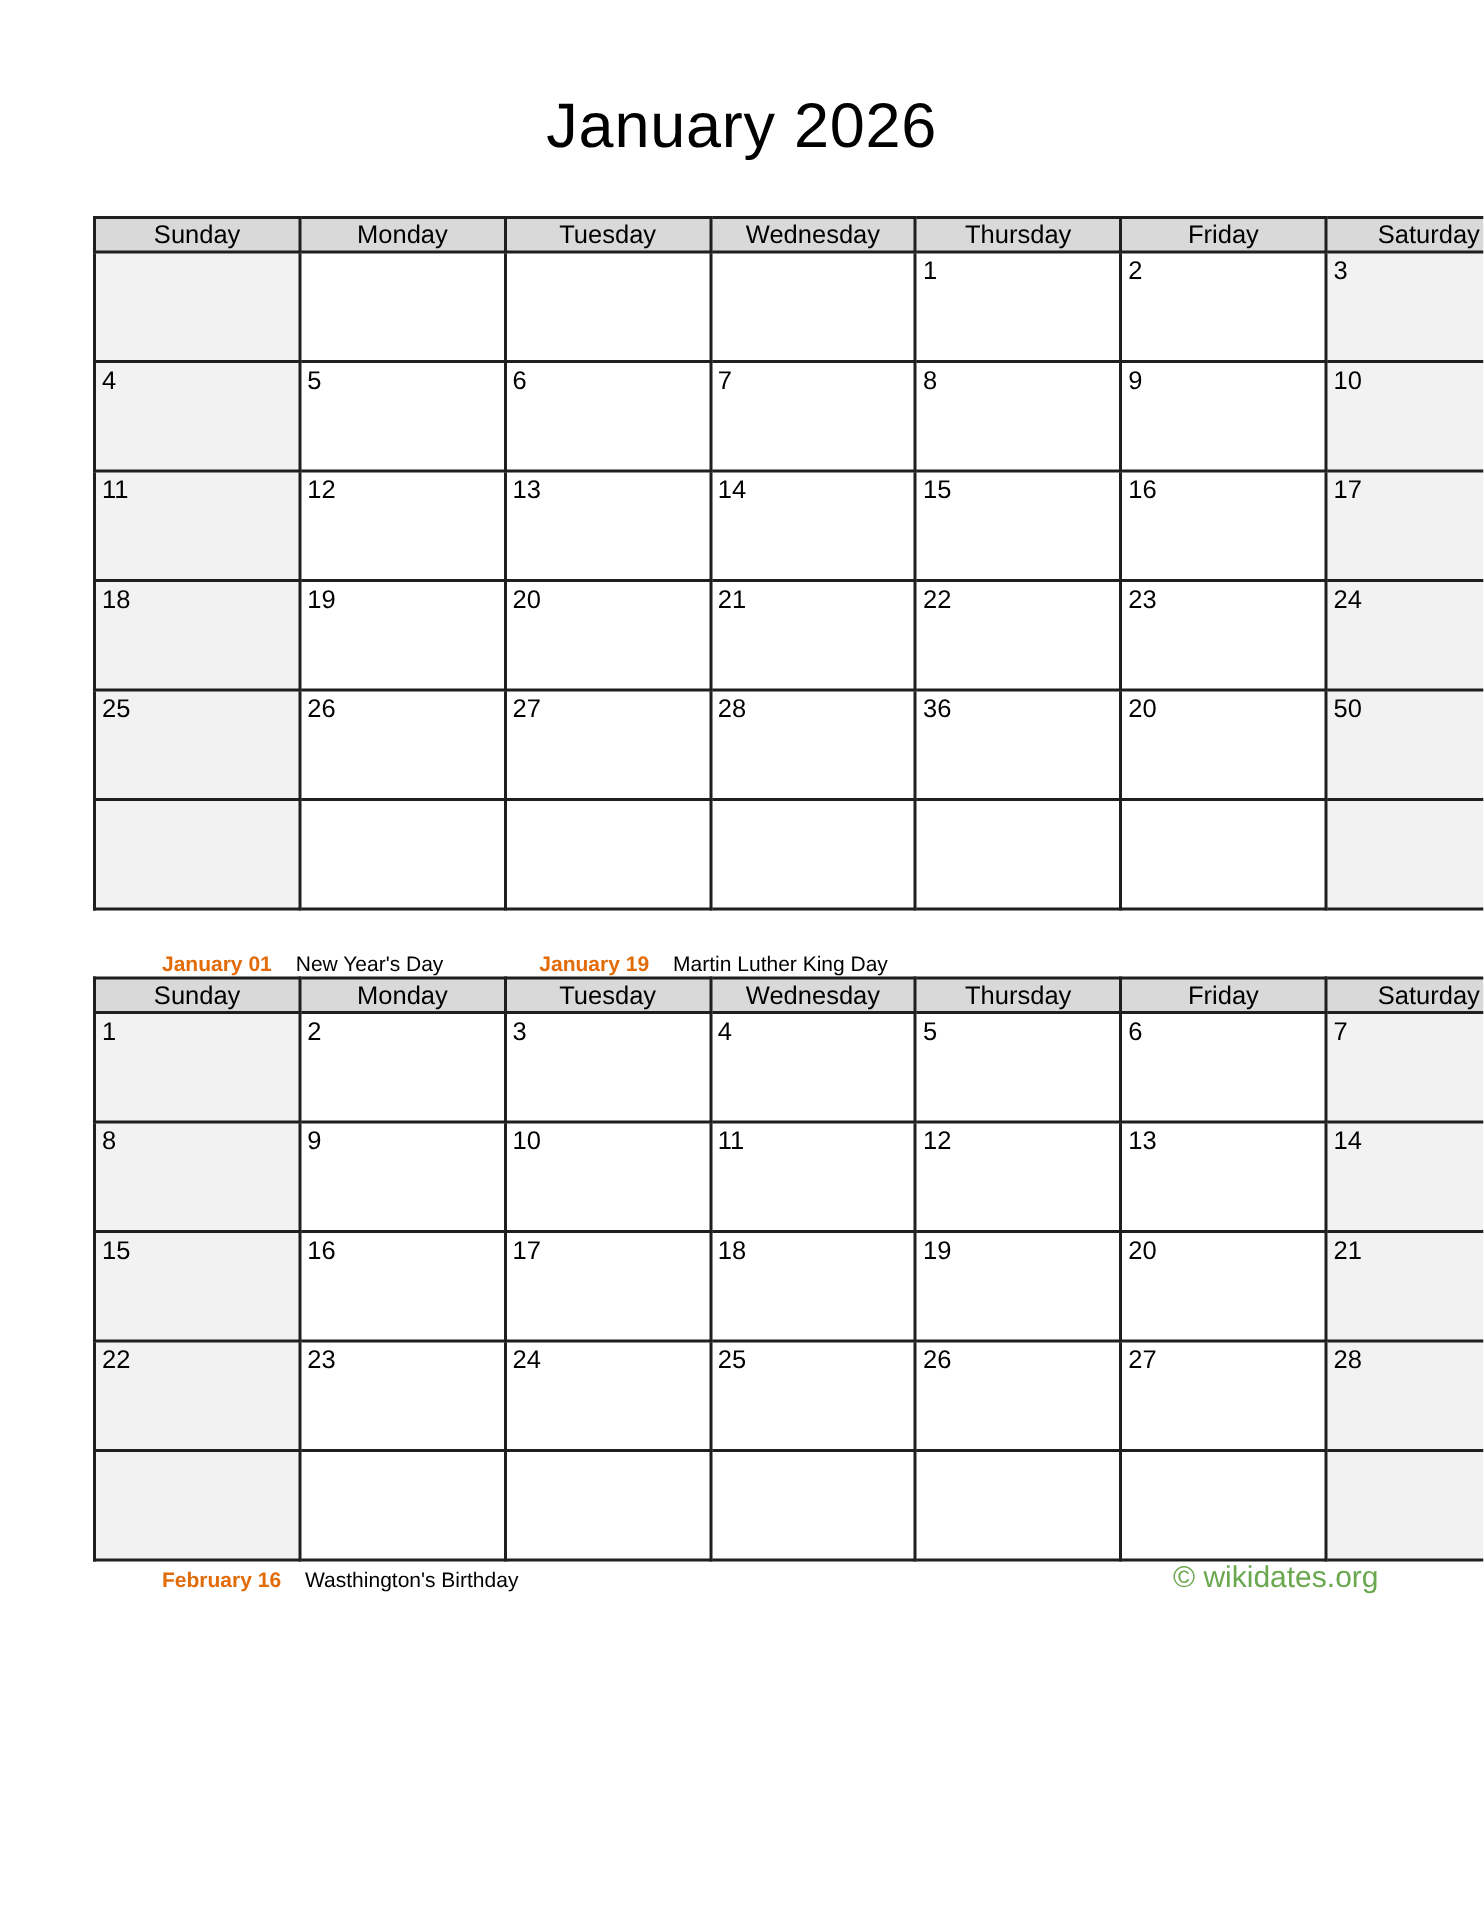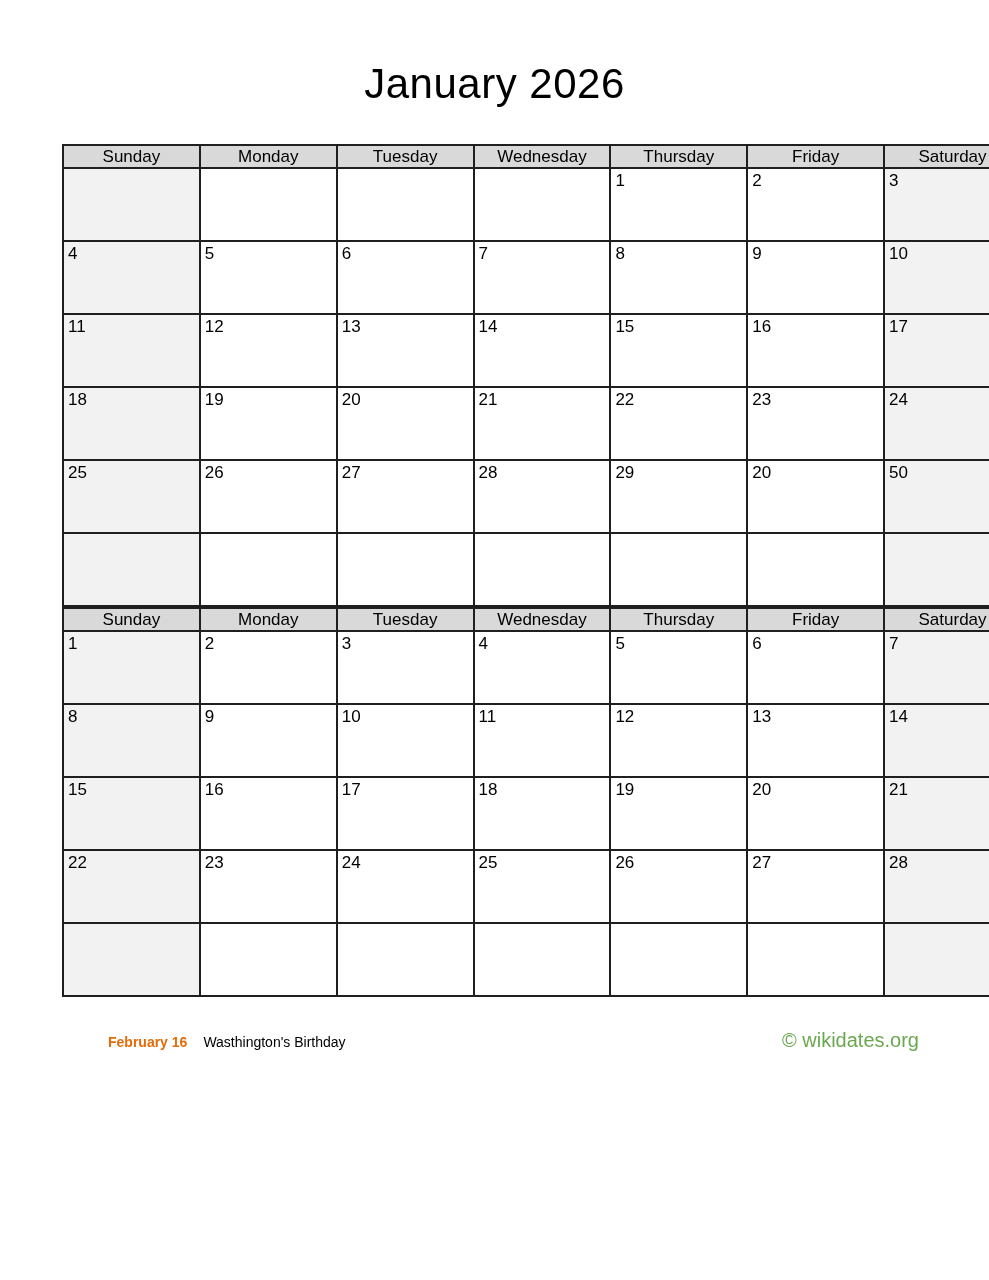--- a/index.html
+++ b/index.html
@@ -66,21 +66,20 @@
   }
   .holiday-item + .holiday-item { margin-left: 64px; }
   .holiday-date {
     color: var(--holiday_label, #E36C0A);
     font-weight: 700;
     margin-right: 16px;
   }
   .holiday-name { color: #000000; }
 
   .footer-line {
-    margin-top: 32px;
     display: flex;
     justify-content: space-between;
     align-items: baseline;
   }
   .footer-line .holiday-line { margin-top: 0; }
   .copyright {
     color: var(--copyright_color, #6aa84f);
     font-size: 20px;
     padding-right: 8px;
     text-decoration: none;
@@ -142,35 +141,36 @@
               <td>21</td>
               <td>22</td>
               <td>23</td>
               <td class="weekend">24</td>
             </tr>
             <tr>
               <td class="weekend">25</td>
               <td>26</td>
               <td>27</td>
               <td>28</td>
-              <td>29</td>
+              <td>36</td>
               <td>20</td>
               <td class="weekend">50</td>
             </tr>
             <tr>
               <td class="weekend"></td>
               <td></td>
               <td></td>
               <td></td>
               <td></td>
               <td></td>
               <td class="weekend"></td>
             </tr>
           </tbody>
         </table>
+      <div class="holiday-line"><span class="holiday-item"><span class="holiday-date">January 01</span><span class="holiday-name">New Year's Day</span></span><span class="holiday-item"><span class="holiday-date">January 19</span><span class="holiday-name">Martin Luther King Day</span></span></div>
     </section>
 
     <section>
       <table class="cal">
           <thead>
             <tr>
               <th>Sunday</th>
               <th>Monday</th>
               <th>Tuesday</th>
               <th>Wednesday</th>

